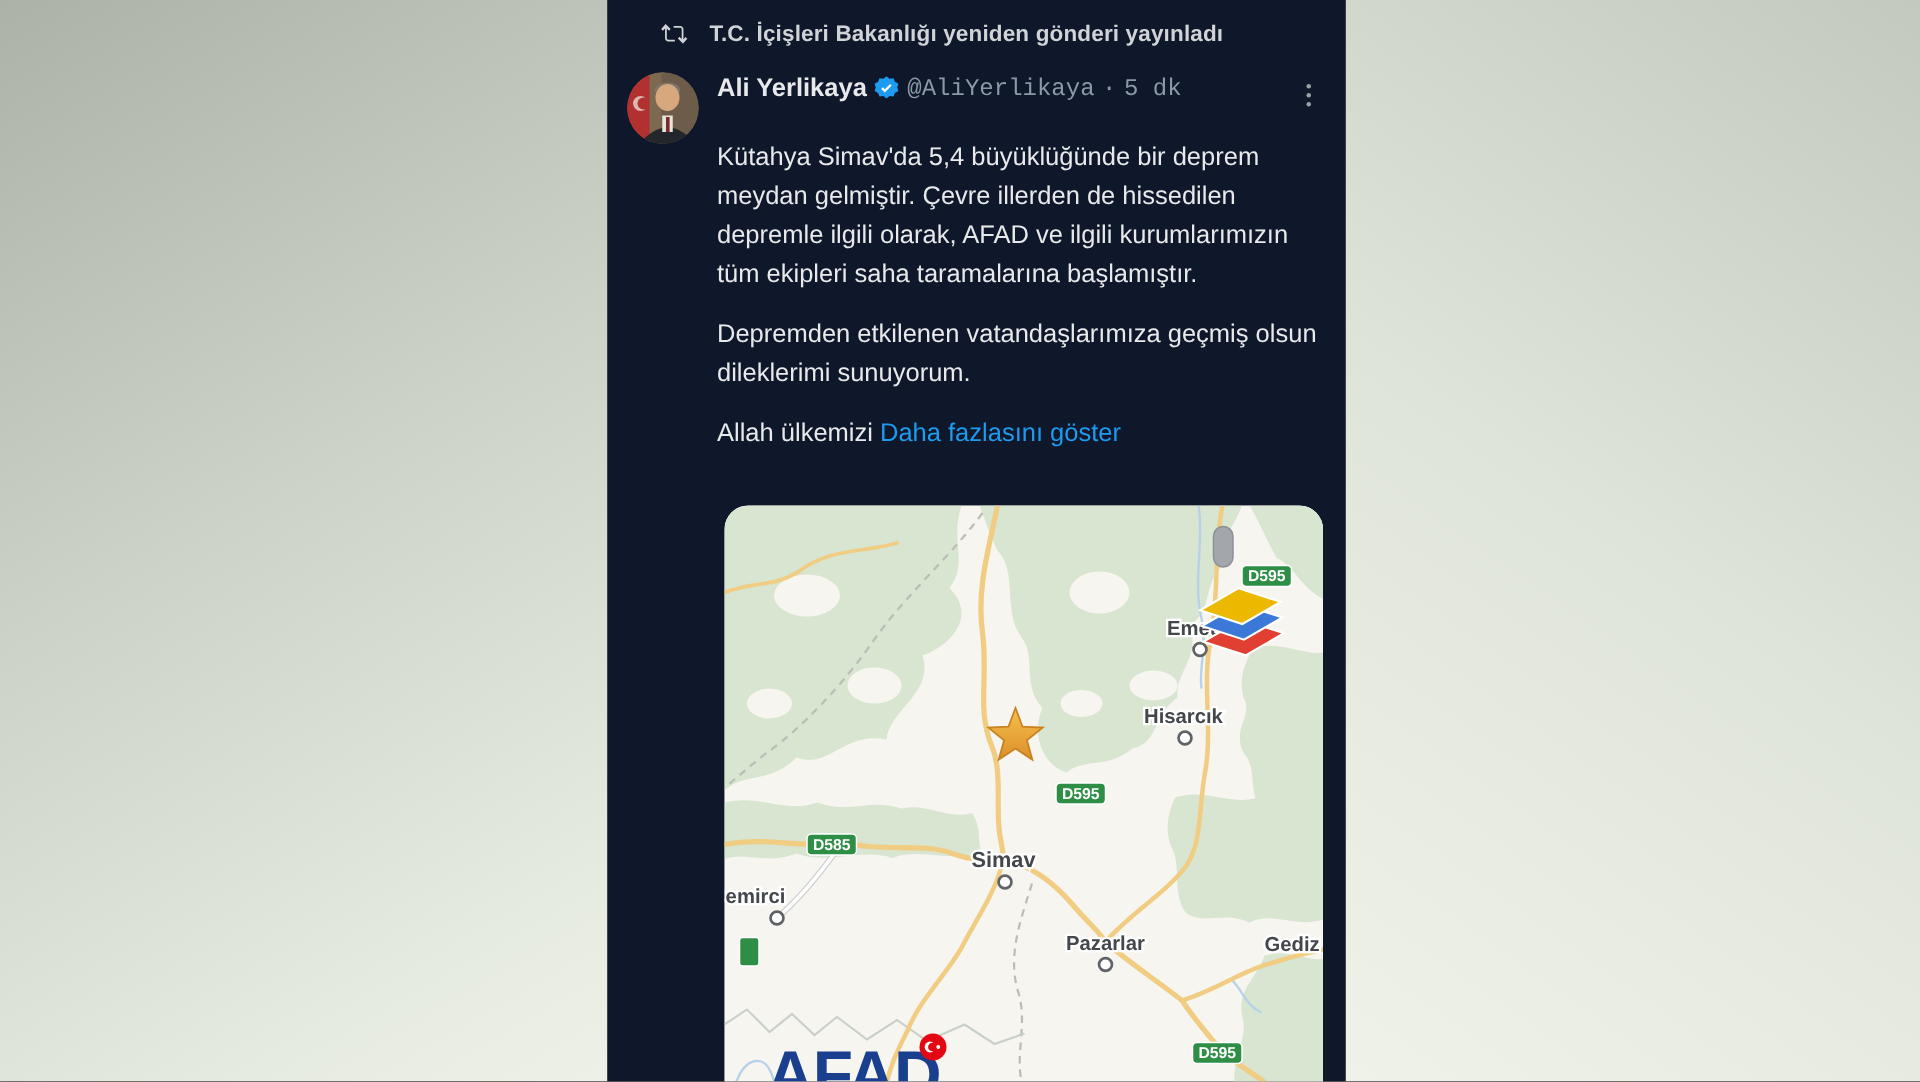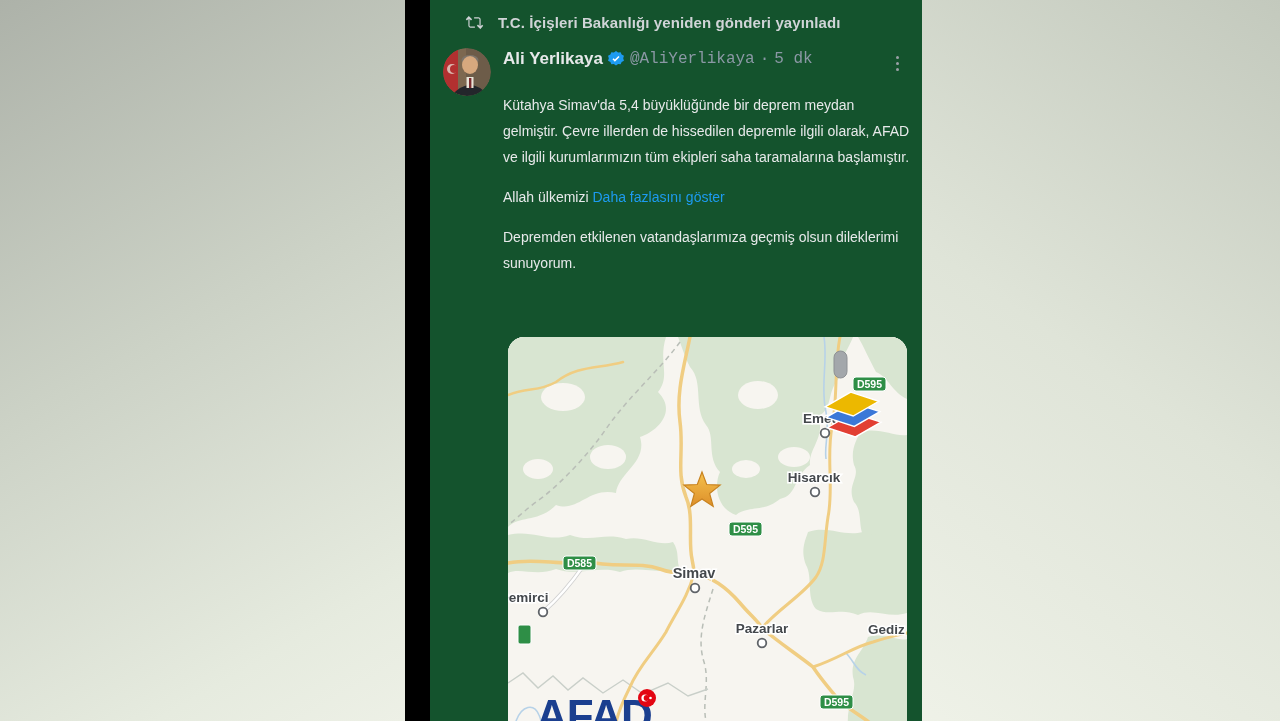--- a/index.html
+++ b/index.html
@@ -1,37 +1,37 @@
 <!DOCTYPE html>
 <html><head>
 <meta charset="utf-8">
 <style>
   html,body{margin:0;padding:0;}
   .stage{position:relative;width:1280px;height:721px;overflow:hidden;
          font-family:"Liberation Sans",sans-serif;background:#000;}
   .band{position:absolute;top:0;height:721px;}
   .band-left{left:0;width:405px;background:linear-gradient(150deg,#adb2a9 0%,#ccd2c6 45%,#e6ebdf 85%,#edf0e6 100%);}
   .band-right{left:897px;width:383px;background:linear-gradient(215deg,#c3c9bd 0%,#dfe4d8 50%,#eff2e8 100%);}
-  .tweet-col{position:absolute;left:405px;top:0;width:492px;height:721px;background:#14532d;color:#e7e9ea;margin-left:25px;}
+  .tweet-col{position:absolute;left:405px;top:0;width:492px;height:721px;background:#0f172a;color:#e7e9ea;}
 
   .repost-row{position:absolute;left:35px;top:13px;display:flex;align-items:center;gap:14px;}
   .repost-row svg{width:19px;height:19px;flex:0 0 auto;}
   .repost-text{font-size:15px;font-weight:bold;color:#d0d4d7;letter-spacing:.1px;}
 
   .avatar{position:absolute;left:13px;top:48px;width:48px;height:48px;border-radius:50%;overflow:hidden;}
 
   .name-row{position:absolute;left:73px;top:49px;display:flex;align-items:center;white-space:nowrap;}
   .author{font-size:17px;font-weight:bold;color:#e7e9ea;}
   .badge{width:18px;height:18px;margin-left:4px;}
   .meta{font-size:16px;color:#8b98a5;margin-left:5px;font-family:Liberation Mono, monospace;}
   .more-menu{position:absolute;left:458px;top:51px;width:18px;height:24px;display:flex;flex-direction:column;
              align-items:center;justify-content:center;gap:3px;cursor:pointer;}
   .more-menu i{width:3px;height:3px;border-radius:50%;background:#9aa0a6;display:block;}
 
-  .body-text{position:absolute;left:73px;top:92px;width:410px;font-size:14px;line-height:26px;color:#e7e9ea;}
+  .body-text{position:absolute;left:73px;top:92px;width:410px;font-size:17px;line-height:26px;color:#e7e9ea;}
   .body-text p{margin:0 0 14px 0;}
   .show-more{color:#1d9bf0;cursor:pointer;}
 
   .map-card{position:absolute;left:78px;top:337px;width:399px;height:500px;border-radius:16px;
             overflow:hidden;background:#f7f5f0;cursor:pointer;}
   .map-card svg{display:block;}
   .town-label{font-size:13.5px;font-weight:bold;fill:#44484c;stroke:#ffffff;stroke-width:3px;paint-order:stroke;}
   .town-label.big{font-size:14.5px;}
   .badge-label{font-size:10.5px;font-weight:bold;fill:#ffffff;}
   .afad-text{font-size:44px;font-weight:bold;fill:#1b3f8f;letter-spacing:-1px;}
@@ -86,22 +86,22 @@
     </div>
 
     <div class="more-menu">
       <i></i>
         <i></i>
         <i></i>
     </div>
 
     <div class="body-text">
       <p>Kütahya Simav'da 5,4 büyüklüğünde bir deprem meydan gelmiştir. Çevre illerden de hissedilen depremle ilgili olarak, AFAD ve ilgili kurumlarımızın tüm ekipleri saha taramalarına başlamıştır.</p>
+      <p>Depremden etkilenen vatandaşlarımıza geçmiş olsun dileklerimi sunuyorum.</p>
       <p><span>Allah ülkemizi </span><span class="show-more">Daha fazlasını göster</span></p>
-      <p>Depremden etkilenen vatandaşlarımıza geçmiş olsun dileklerimi sunuyorum.</p>
     </div>
 
     <div class="map-card">
       <svg width="399" height="500" viewBox="0 0 399 500">
         <defs>
           <linearGradient id="gstar" x1="0" y1="0" x2="0" y2="1">
             <stop offset="0" stop-color="#f5c14c"></stop>
               <stop offset="1" stop-color="#dd8f2a"></stop>
           </linearGradient>
         </defs>

